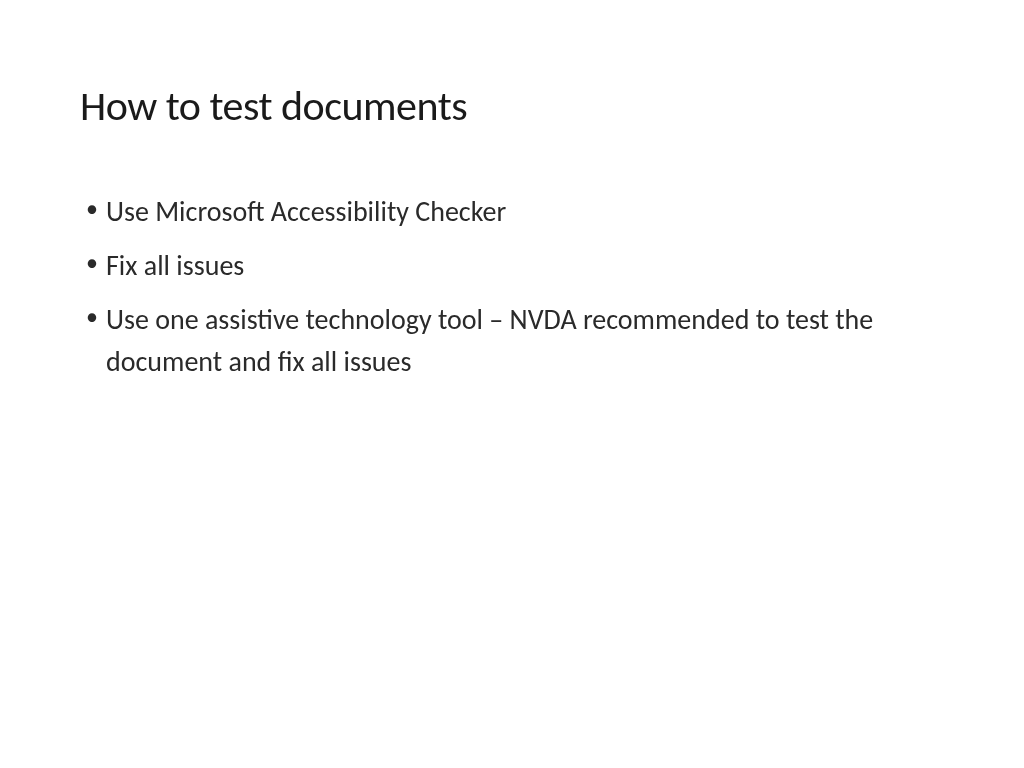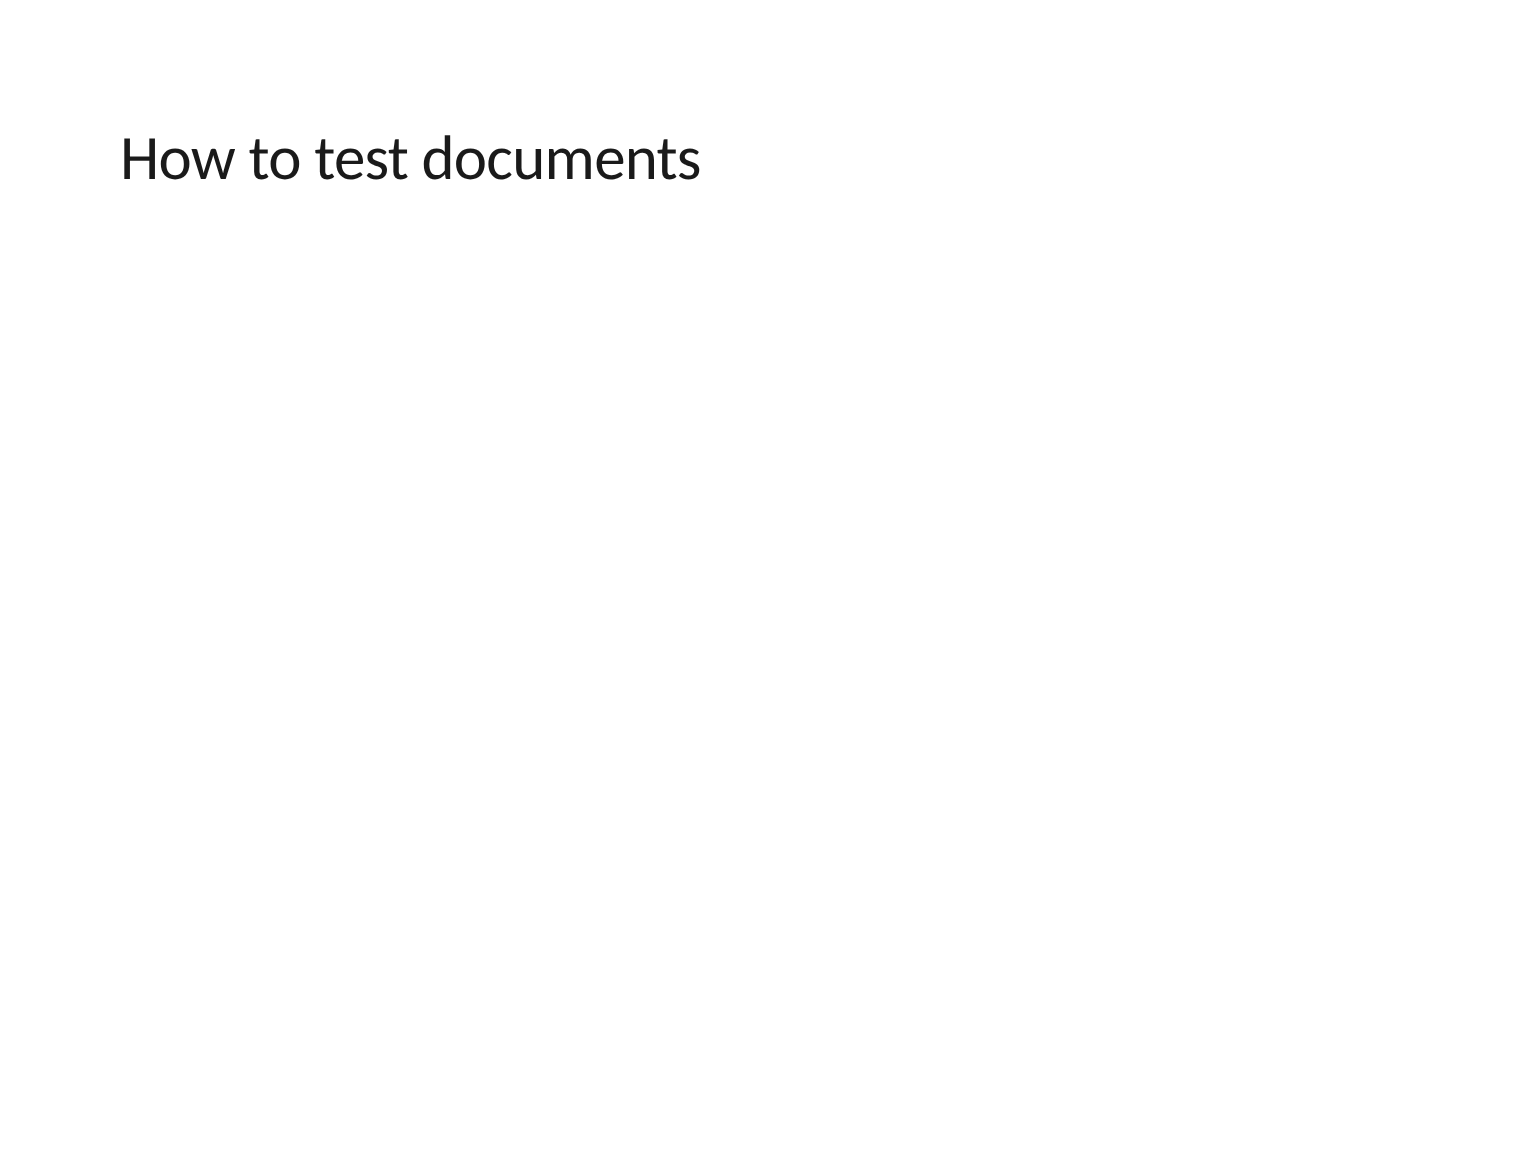--- a/index.html
+++ b/index.html
@@ -47,13 +47,18 @@
       top: 0;
       font-size: 24px;
       color: #2a2a2a;
     }
   </style>
 </head>
 <body>
 
 <div class="slide">
   <h1 class="title">How to test documents</h1>
+  <ul class="bullet-list">
+    <li class="bullet-item">Use Microsoft Accessibility Checker</li>
+    <li class="bullet-item">Fix all issues</li>
+    <li class="bullet-item">Use one assistive technology tool – NVDA recommended to test the document and fix all issues</li>
+  </ul>
 </div>
 
 </body></html>

